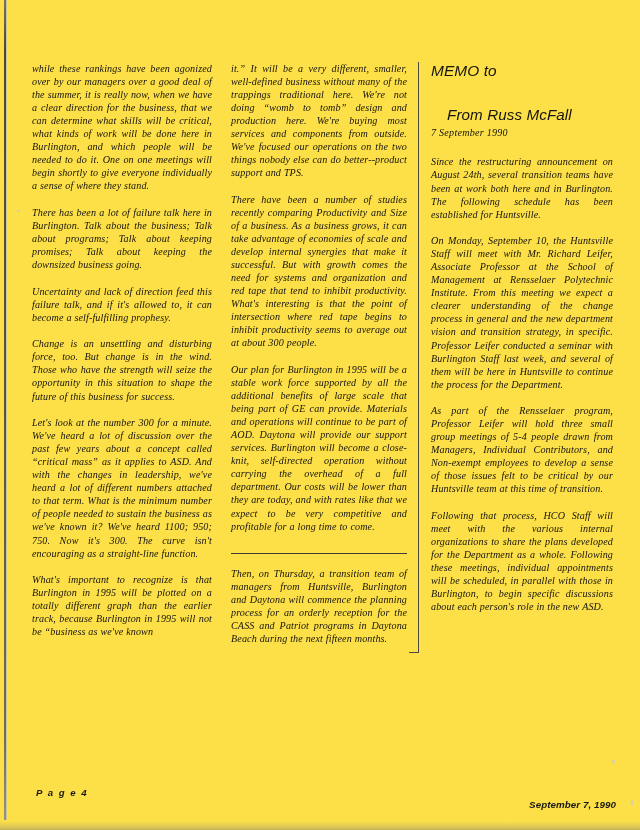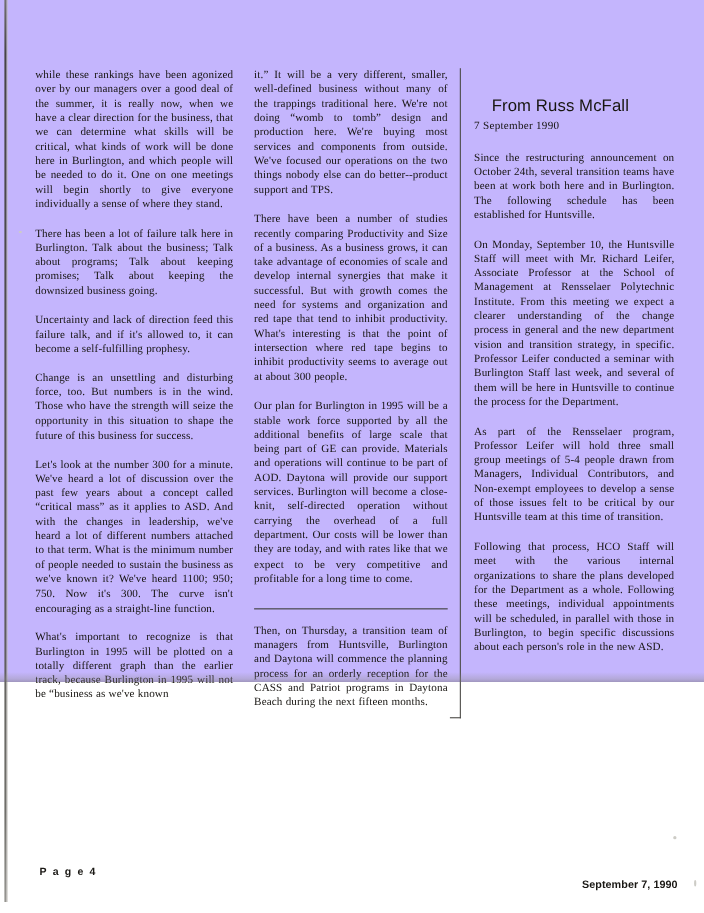--- a/index.html
+++ b/index.html
@@ -11,22 +11,23 @@
     width: 640px;
     height: 830px;
     overflow: hidden;
     font-family: "Liberation Serif", serif;
     color: #15130f;
   }
 
   #page {
     position: relative;
     width: 640px;
-    height: 620px;
-    background: #c4b5fd;
+    height: 830px;
+    background: #fde047;
+    font-style: italic;
   }
 
   
   #scan-edge-bar {
     position: absolute;
     left: 4px;
     top: 0;
     width: 2px;
     height: 820px;
     background: linear-gradient(to bottom,
@@ -173,42 +174,43 @@
   <div id="scan-edge-bar2"></div>
 
   <div class="speck" style="left:17px;top:210px;width:3px;height:2px;"></div>
   <div class="speck" style="left:612px;top:760px;width:3px;height:3px;"></div>
   <div class="speck" style="left:631px;top:800px;width:2px;height:6px;"></div>
 
   <div class="col" id="col-1">
     <p class="body">while these rankings have been agonized over by our managers over a good deal of the summer, it is really now, when we have a clear direction for the business, that we can determine what skills will be critical, what kinds of work will be done here in Burlington, and which people will be needed to do it. One on one meetings will begin shortly to give everyone individually a sense of where they stand.</p>
     <p class="body">There has been a lot of failure talk here in Burlington. Talk about the business; Talk about programs; Talk about keeping promises; Talk about keeping the downsized business going.</p>
     <p class="body">Uncertainty and lack of direction feed this failure talk, and if it's allowed to, it can become a self-fulfilling prophesy.</p>
-    <p class="body">Change is an unsettling and disturbing force, too. But numbers is in the wind. Those who have the strength will seize the opportunity in this situation to shape the future of this business for success.</p>
+    <p class="body">Change is an unsettling and disturbing force, too. But change is in the wind. Those who have the strength will seize the opportunity in this situation to shape the future of this business for success.</p>
     <p class="body">Let's look at the number 300 for a minute. We've heard a lot of discussion over the past few years about a concept called “critical mass” as it applies to ASD. And with the changes in leadership, we've heard a lot of different numbers attached to that term. What is the minimum number of people needed to sustain the business as we've known it? We've heard 1100; 950; 750. Now it's 300. The curve isn't encouraging as a straight-line function.</p>
     <p class="body">What's important to recognize is that Burlington in 1995 will be plotted on a totally different graph than the earlier track, because Burlington in 1995 will not be “business as we've known</p>
   </div>
 
   <div class="col" id="col-2">
     <p class="body">it.” It will be a very different, smaller, well-defined business without many of the trappings traditional here. We're not doing “womb to tomb” design and production here. We're buying most services and components from outside. We've focused our operations on the two things nobody else can do better--product support and TPS.</p>
     <p class="body">There have been a number of studies recently comparing Productivity and Size of a business. As a business grows, it can take advantage of economies of scale and develop internal synergies that make it successful. But with growth comes the need for systems and organization and red tape that tend to inhibit productivity. What's interesting is that the point of intersection where red tape begins to inhibit productivity seems to average out at about 300 people.</p>
     <p class="body">Our plan for Burlington in 1995 will be a stable work force supported by all the additional benefits of large scale that being part of GE can provide. Materials and operations will continue to be part of AOD. Daytona will provide our support services. Burlington will become a close-knit, self-directed operation without carrying the overhead of a full department. Our costs will be lower than they are today, and with rates like that we expect to be very competitive and profitable for a long time to come.</p>
     <hr class="col-rule">
     <p class="body">Then, on Thursday, a transition team of managers from Huntsville, Burlington and Daytona will commence the planning process for an orderly reception for the CASS and Patriot programs in Daytona Beach during the next fifteen months.</p>
   </div>
 
   <div id="column-divider"></div>
   <div id="column-divider-foot"></div>
 
   <div class="col" id="col-3">
     <div class="memo-title">
+      <div>MEMO to</div>
     </div>
     <div class="memo-from">From Russ McFall</div>
     <div class="memo-date">7 September 1990</div>
-    <p class="body">Since the restructuring announcement on October 24th, several transition teams have been at work both here and in Burlington. The following schedule has been established for Huntsville.</p>
+    <p class="body">Since the restructuring announcement on August 24th, several transition teams have been at work both here and in Burlington. The following schedule has been established for Huntsville.</p>
     <p class="body">On Monday, September 10, the Huntsville Staff will meet with Mr. Richard Leifer, Associate Professor at the School of Management at Rensselaer Polytechnic Institute. From this meeting we expect a clearer understanding of the change process in general and the new department vision and transition strategy, in specific. Professor Leifer conducted a seminar with Burlington Staff last week, and several of them will be here in Huntsville to continue the process for the Department.</p>
     <p class="body">As part of the Rensselaer program, Professor Leifer will hold three small group meetings of 5-4 people drawn from Managers, Individual Contributors, and Non-exempt employees to develop a sense of those issues felt to be critical by our Huntsville team at this time of transition.</p>
     <p class="body">Following that process, HCO Staff will meet with the various internal organizations to share the plans developed for the Department as a whole. Following these meetings, individual appointments will be scheduled, in parallel with those in Burlington, to begin specific discussions about each person's role in the new ASD.</p>
   </div>
 
   <div id="footer">
     <div id="page-number">P a g e 4</div>
     <div id="footer-date">September 7, 1990</div>
   </div>
 

